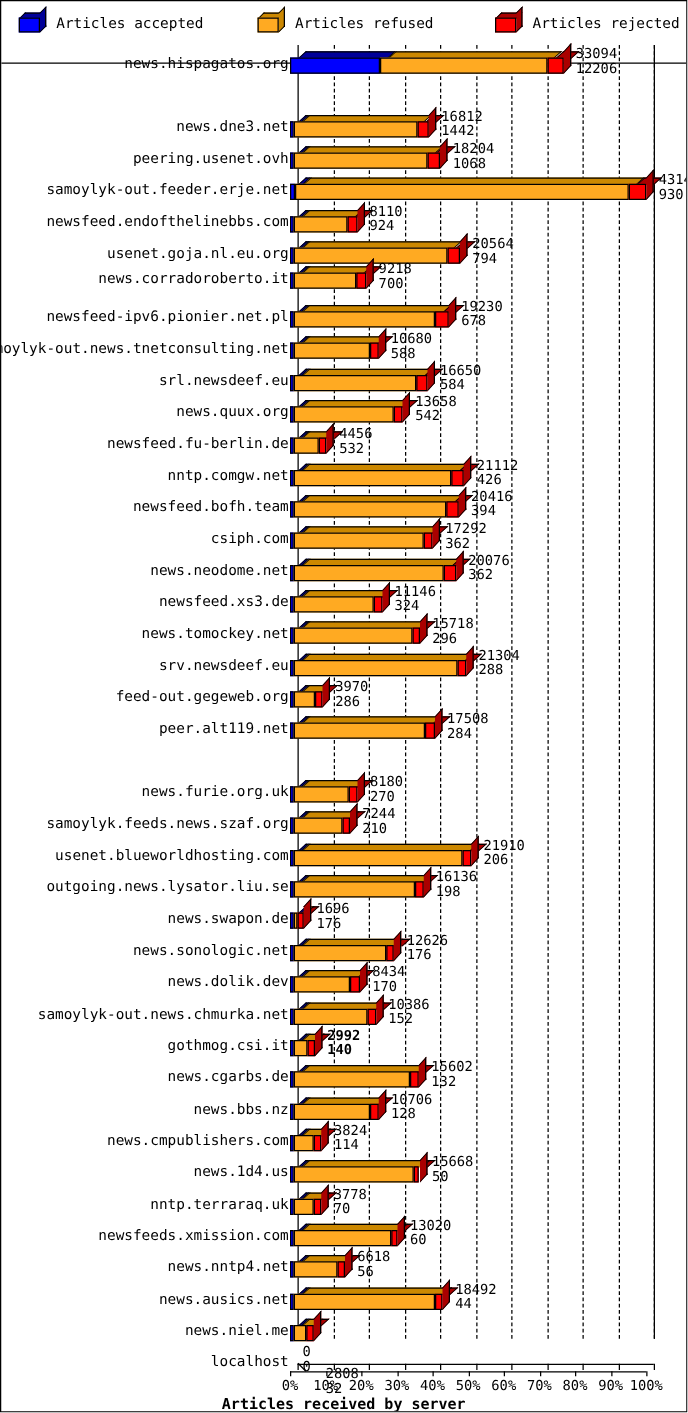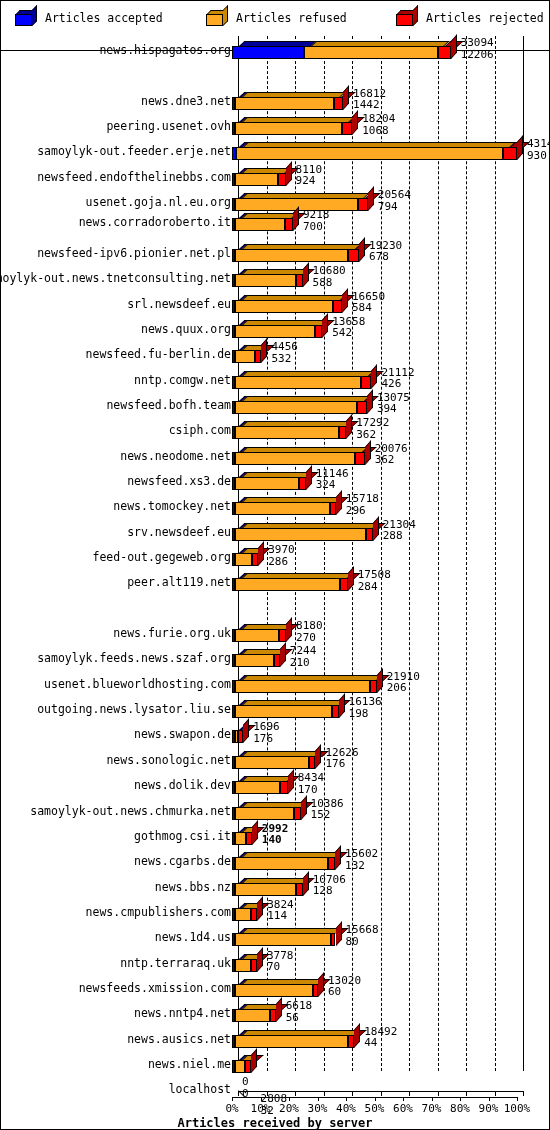--- a/index.html
+++ b/index.html
@@ -311,21 +311,21 @@
           <div class="bar">
             <div class="segtop" style="left: 6px; width: 2.5px; background: rgb(0, 0, 153);"></div>
             <div class="seg" style="left: 0px; width: 2.5px; background: rgb(0, 0, 255);"></div>
             <div class="segtop" style="left: 8.5px; width: 122.935px; background: rgb(204, 136, 0);"></div>
             <div class="seg" style="left: 2.5px; width: 122.935px; background: rgb(255, 170, 34);"></div>
             <div class="segtop" style="left: 131.435px; width: 9.44134px; background: rgb(170, 0, 0);"></div>
             <div class="seg" style="left: 125.435px; width: 9.44134px; background: rgb(255, 0, 0);"></div>
             <div class="capside" style="left: 134.876px; background: rgb(170, 0, 0);"></div>
           </div>
           <div class="valwrap" style="left: 375.876px;">
-            <div>13075</div>
+            <div>20416</div>
             <div>394</div>
           </div>
         </div>
         <div class="row" style="top: 380.25px;">
           <div class="rowlabel">csiph.com</div>
           <div class="bar">
             <div class="segtop" style="left: 6px; width: 2.5px; background: rgb(0, 0, 153);"></div>
             <div class="seg" style="left: 0px; width: 2.5px; background: rgb(0, 0, 255);"></div>
             <div class="segtop" style="left: 8.5px; width: 104.884px; background: rgb(204, 136, 0);"></div>
             <div class="seg" style="left: 2.5px; width: 104.884px; background: rgb(255, 170, 34);"></div>
@@ -632,21 +632,21 @@
             <div class="segtop" style="left: 6px; width: 2.5px; background: rgb(0, 0, 153);"></div>
             <div class="seg" style="left: 0px; width: 2.5px; background: rgb(0, 0, 255);"></div>
             <div class="segtop" style="left: 8.5px; width: 96.0406px; background: rgb(204, 136, 0);"></div>
             <div class="seg" style="left: 2.5px; width: 96.0406px; background: rgb(255, 170, 34);"></div>
             <div class="segtop" style="left: 104.541px; width: 4.96843px; background: rgb(170, 0, 0);"></div>
             <div class="seg" style="left: 98.5406px; width: 4.96843px; background: rgb(255, 0, 0);"></div>
             <div class="capside" style="left: 103.509px; background: rgb(170, 0, 0);"></div>
           </div>
           <div class="valwrap" style="left: 344.509px;">
             <div>15668</div>
-            <div>80</div>
+            <div>50</div>
           </div>
         </div>
         <div class="row" style="top: 912.6px;">
           <div class="rowlabel">nntp.terraraq.uk</div>
           <div class="bar">
             <div class="segtop" style="left: 6px; width: 2.5px; background: rgb(0, 0, 153);"></div>
             <div class="seg" style="left: 0px; width: 2.5px; background: rgb(0, 0, 255);"></div>
             <div class="segtop" style="left: 8.5px; width: 16.4688px; background: rgb(204, 136, 0);"></div>
             <div class="seg" style="left: 2.5px; width: 16.4688px; background: rgb(255, 170, 34);"></div>
             <div class="segtop" style="left: 24.9688px; width: 5.99015px; background: rgb(170, 0, 0);"></div>

